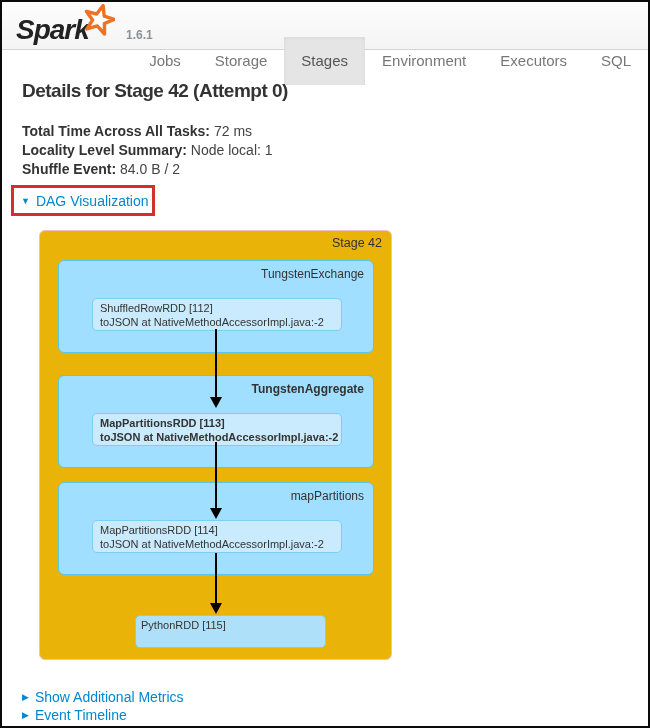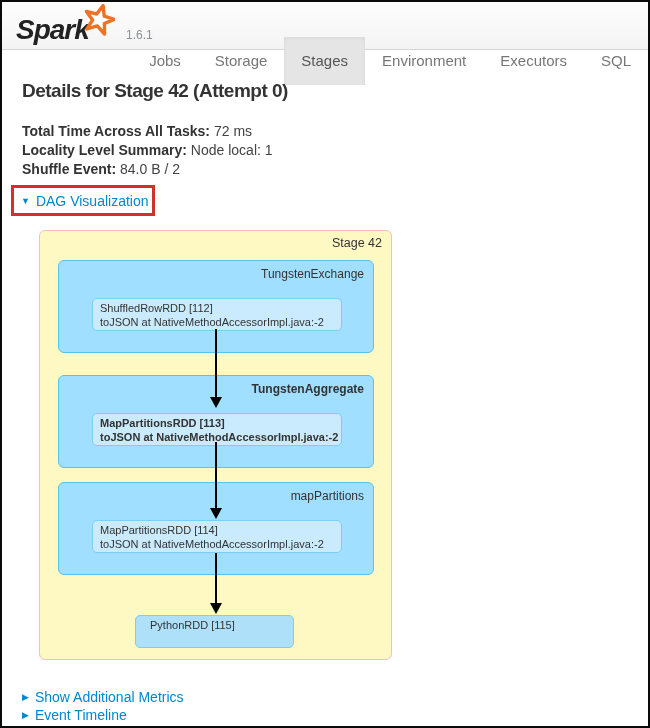--- a/index.html
+++ b/index.html
@@ -23,21 +23,21 @@
   }
   .logo { position: absolute; left: 14px; top: 4px; width: 160px; height: 42px; }
   .logo-text {
     position: absolute; left: 0; bottom: 2px;
     font-size: 28px; font-weight: bold; font-style: italic;
     letter-spacing: -1px; color: #222;
   }
   .star-icon { position: absolute; left: 67px; top: -2px; width: 32px; height: 32px; }
   .logo-version {
     position: absolute; left: 110px; bottom: 6px;
-    font-size: 12px; font-weight: normal; color: #8a9097;
+    font-size: 12px; font-weight: bold; color: #8a9097;
   }
   .nav { position: absolute; right: 0; top: 0; height: 100%; display: flex; margin-top: 35px; }
   .nav-item {
     height: 48px; line-height: 48px; padding: 0 17px;
     font-size: 15px; color: #777; cursor: pointer; white-space: nowrap;
   }
   .nav-item.active {
     background: var(--active-tab-bg, #e5e5e5); color: #555;
     box-shadow: inset 0 1px 4px rgba(0,0,0,0.06);
   }
@@ -62,21 +62,21 @@
 
   .annotation-box {
     position: absolute; left: 9px; top: 183px; width: 144px; height: 31px;
     border: 3px solid var(--annotation-red, #d0312d);
     pointer-events: none;
   }
 
   
   .stage-box {
     position: absolute; left: 37px; top: 228px; width: 353px; height: 430px;
-    background: #fef9c3;
+    background: #eab308;
     border: 1px solid var(--stage-border-pink, #f5bec4);
     border-radius: 6px;
   }
   .stage-label {
     position: absolute; top: 5px; right: 9px;
     font-size: 12.5px; color: #333;
   }
   .op-cluster {
     position: absolute; left: 18px; width: 316px; height: 93px;
     background: var(--cluster-fill, #a0dfff);
@@ -93,23 +93,23 @@
   .rdd-node {
     position: absolute; left: 33px; top: 37px; width: 250px; height: 33px;
     background: var(--node-fill, #c9ebfd);
     border: 1px solid var(--node-stroke, #7ccef2);
     border-radius: 5px;
     padding: 3px 0 0 7px;
     font-size: 11px; line-height: 13.5px; color: #333;
   }
   .rdd-node div { white-space: nowrap; overflow: hidden; }
   .final-node {
-    left: 95px; top: 384px; width: 159px;
+    left: 95px; top: 384px; width: 191px;
     background: var(--final-node-fill, #afe0f9);
-    padding-left: 14px;
+    padding-left: 5px;
   }
   .edge-line {
     position: absolute; left: 175px; width: 2px;
     background: var(--arrow-black, #000);
   }
   .edge-head {
     position: absolute; left: 170px; width: 0; height: 0;
     border-left: 6px solid transparent;
     border-right: 6px solid transparent;
     border-top: 11px solid var(--arrow-black, #000);

